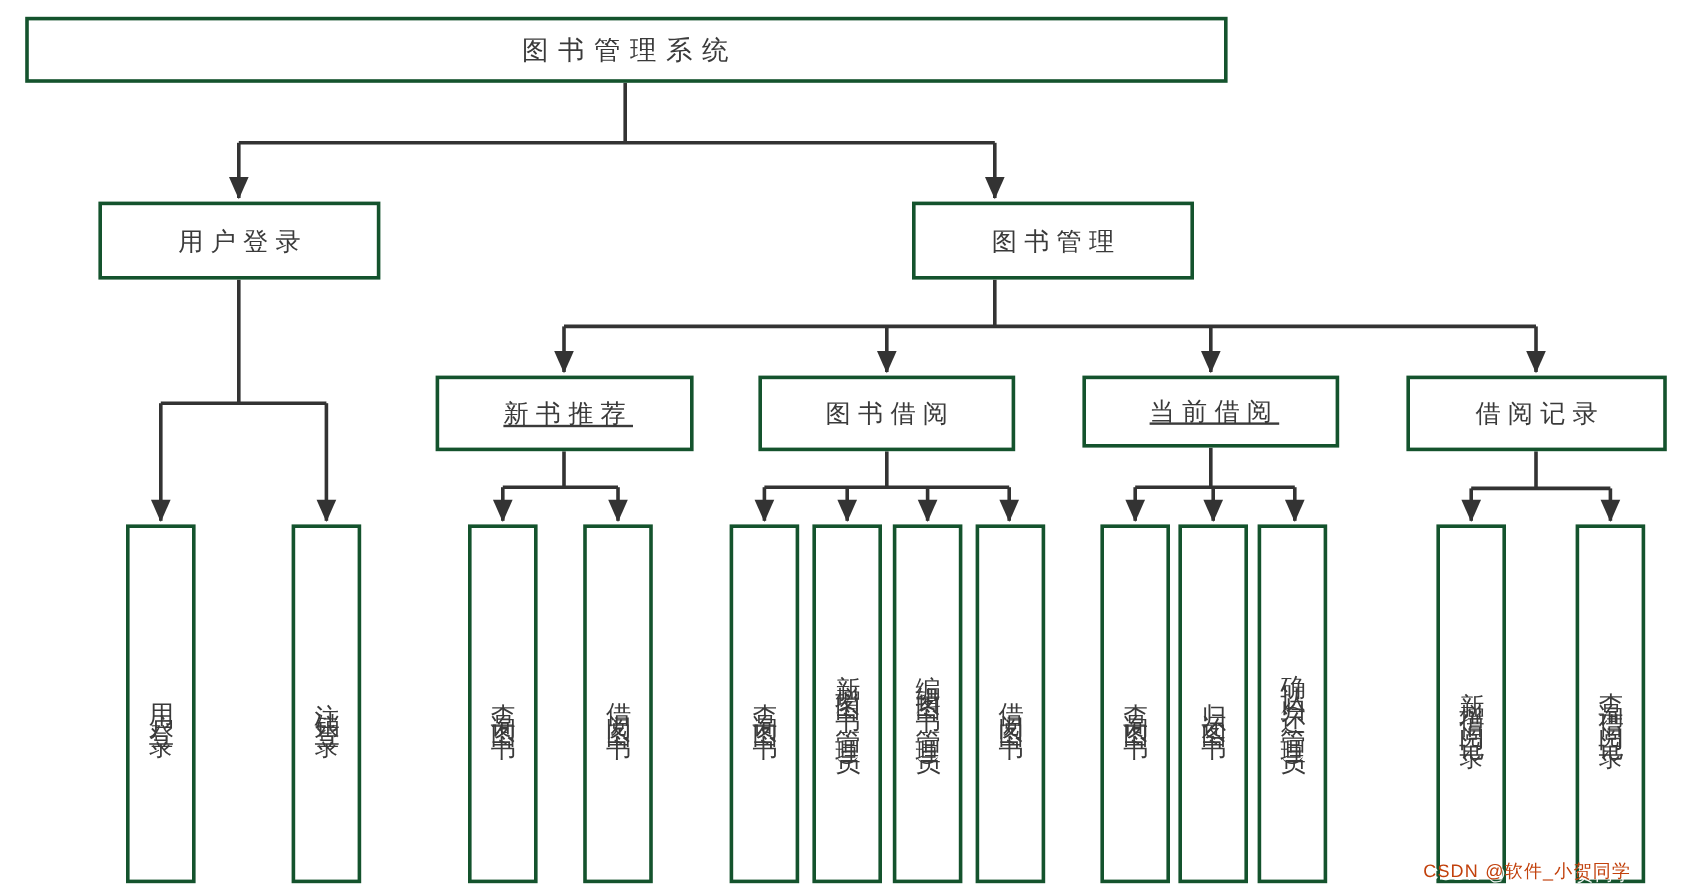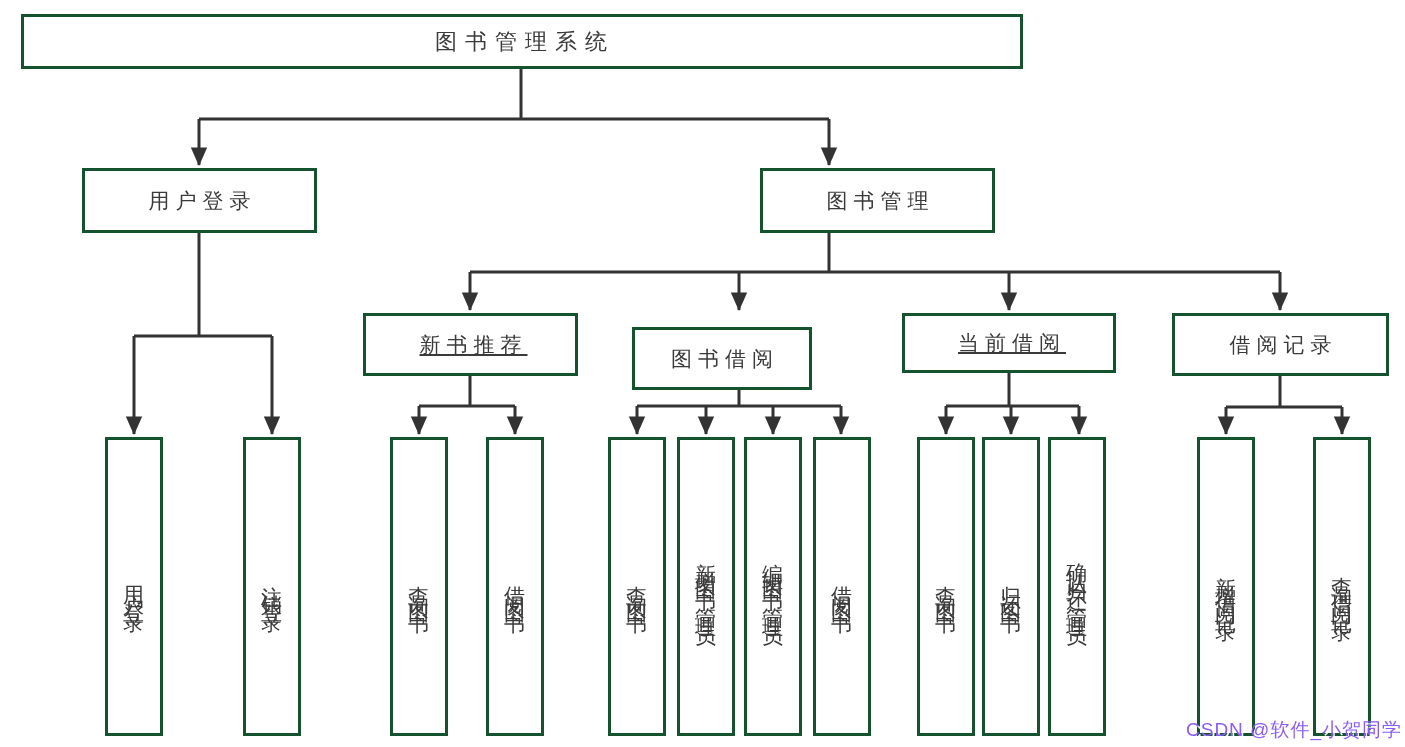--- a/index.html
+++ b/index.html
@@ -59,22 +59,22 @@
     font-size: 21px;
     letter-spacing: 9px;
     line-height: 1;
     white-space: nowrap;
   }
   .watermark {
     position: absolute;
     left: 1186px;
     top: 717px;
     z-index: 3;
-    font-size: 19px;
-    color: #8b5cf6;
+    font-size: 15px;
+    color: #c2410c;
     letter-spacing: 1px;
     text-shadow: 2px 2px 0 rgba(255,255,255,0.95);
     white-space: nowrap;
   }
 </style>
 </head>
 <body>
 
 <div class="canvas">
 
@@ -126,21 +126,21 @@
   <div class="box" style="left:82px; top:168px; width:235px; height:65px;">
     <span class="hlabel">用户登录</span>
   </div>
   <div class="box" style="left:712px; top:168px; width:235px; height:65px;margin-left:48px;">
     <span class="hlabel">图书管理</span>
   </div>
 
   <div class="box" style="left:363px; top:313px; width:215px; height:63px;text-decoration:underline;">
     <span class="hlabel">新书推荐</span>
   </div>
-  <div class="box" style="left:632px; top:313px; width:180px; height:63px;margin-top:14px;">
+  <div class="box" style="left:632px; top:313px; width:214px; height:63px;">
     <span class="hlabel">图书借阅</span>
   </div>
   <div class="box" style="left:902px; top:313px; width:214px; height:60px;text-decoration:underline;">
     <span class="hlabel">当前借阅</span>
   </div>
   <div class="box" style="left:1172px; top:313px; width:217px; height:63px;">
     <span class="hlabel">借阅记录</span>
   </div>
 
   <div class="box leaf" style="left:105px;">

